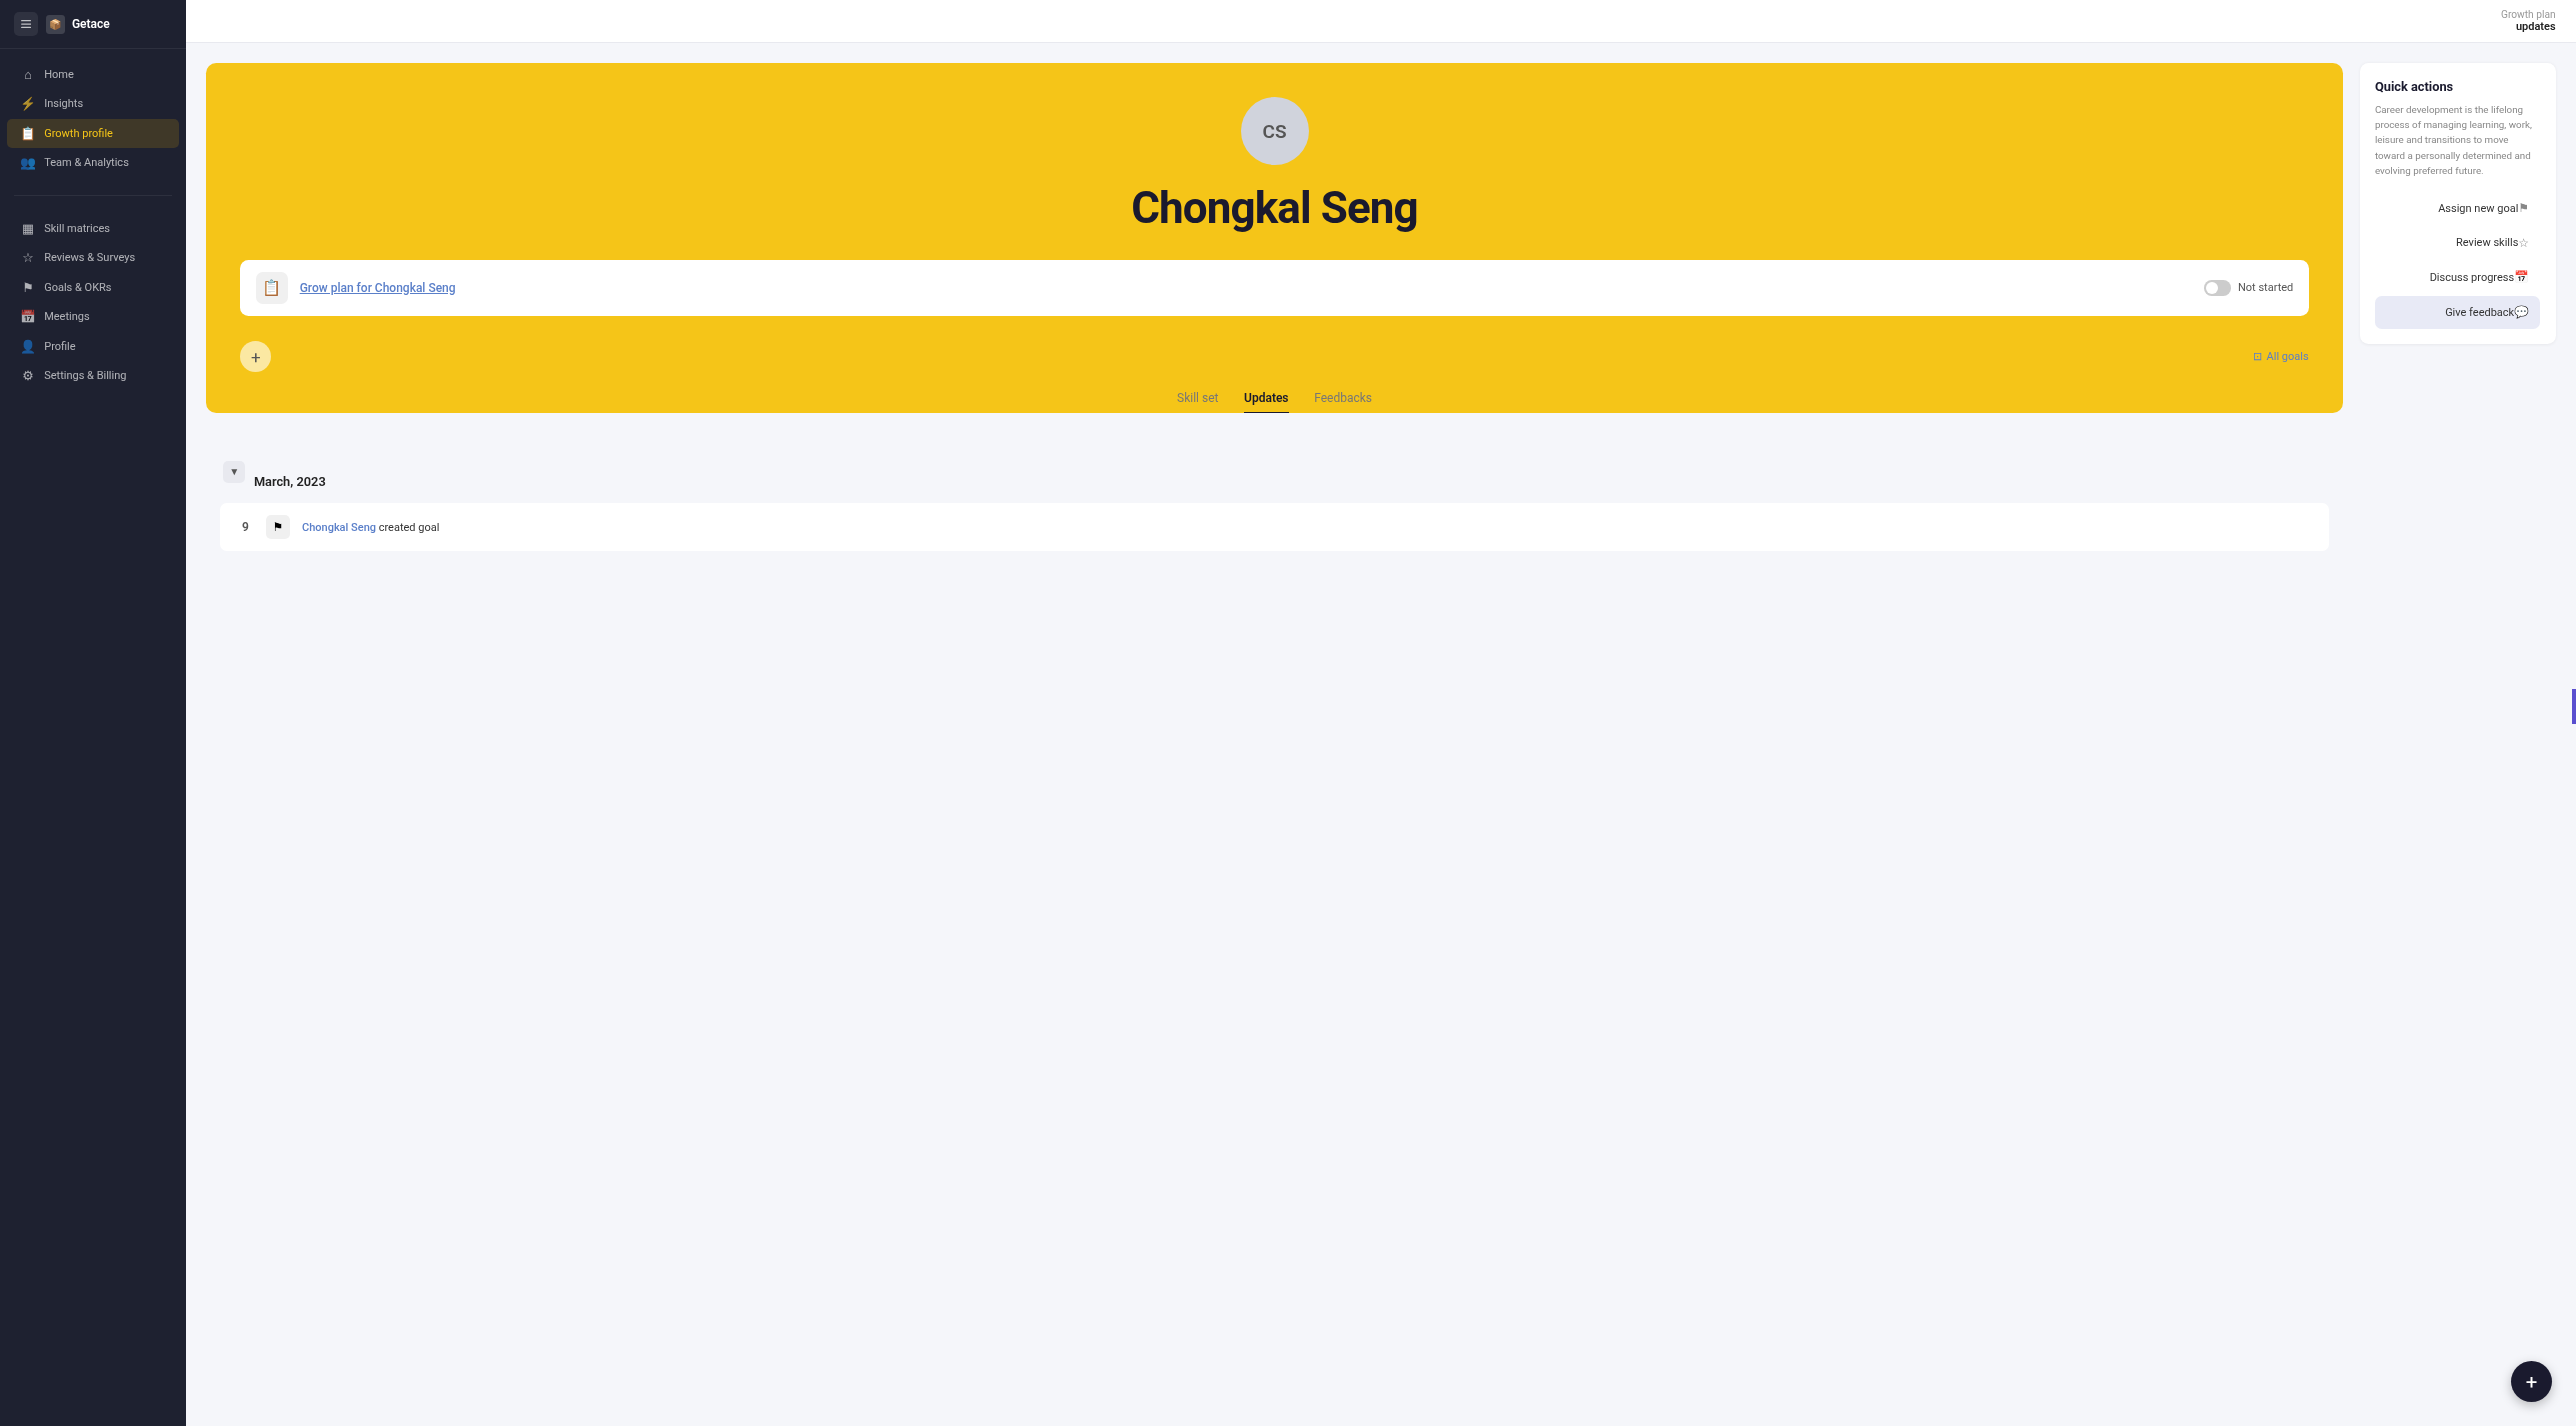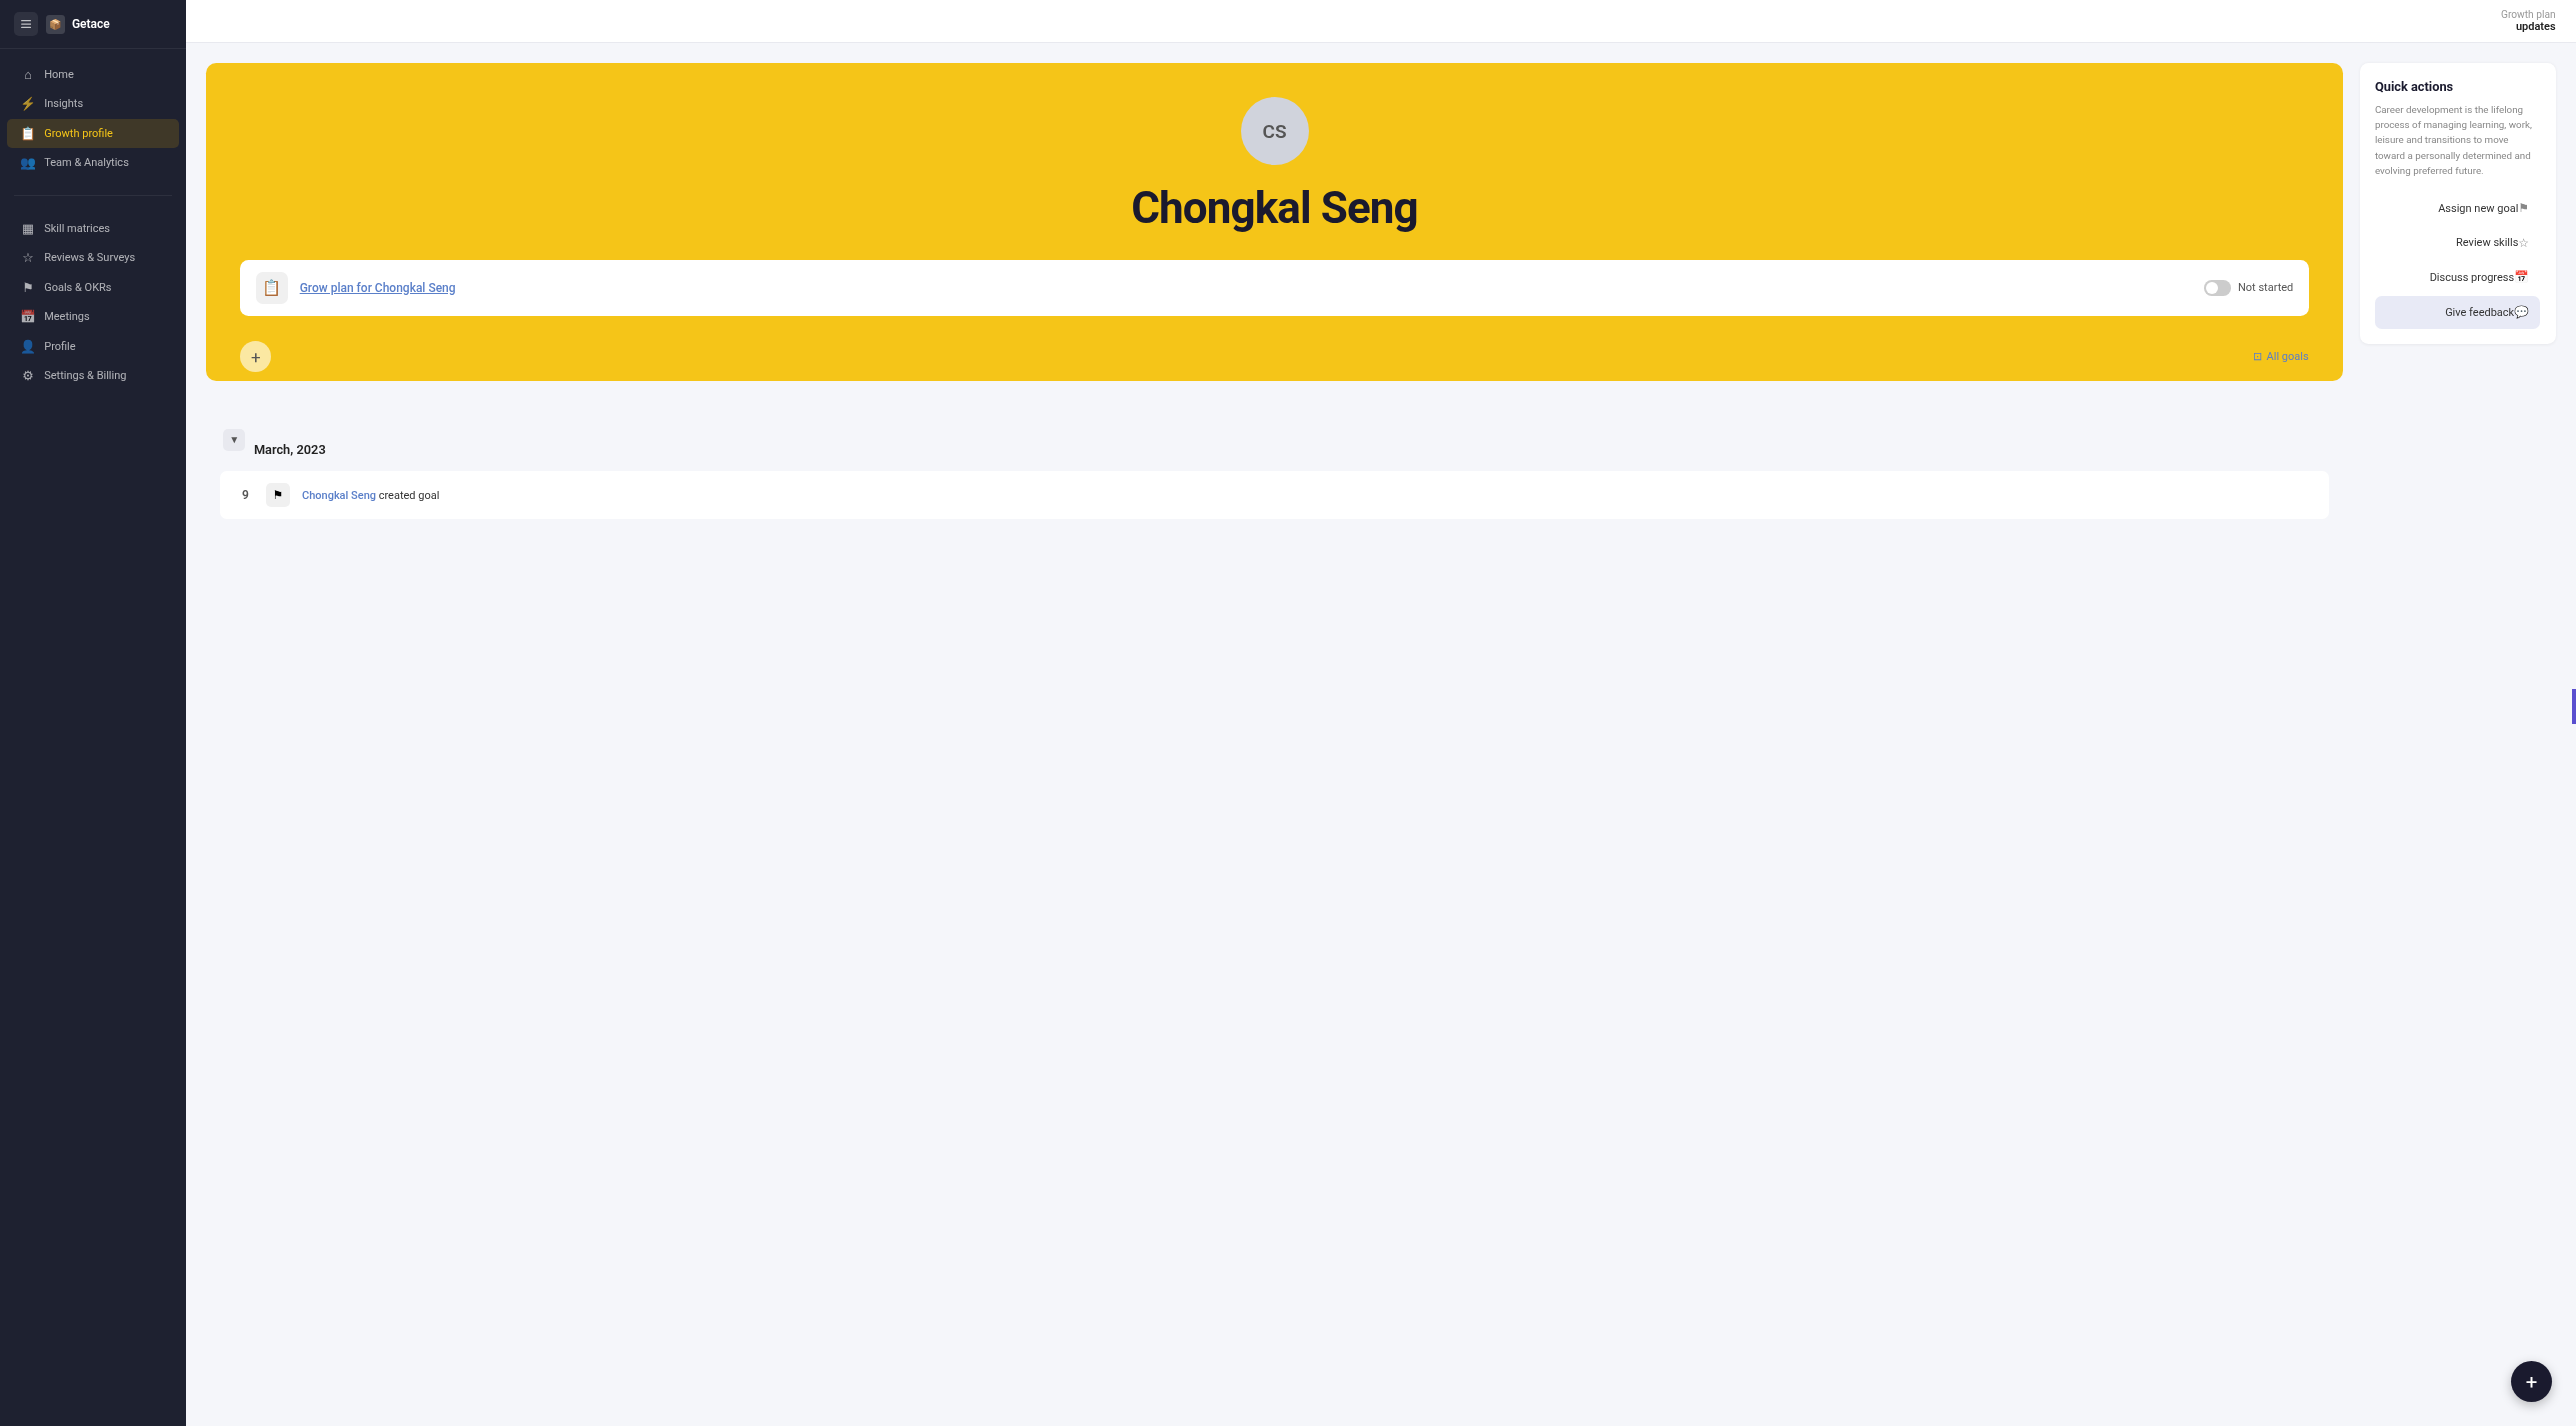--- a/index.html
+++ b/index.html
@@ -449,20 +449,25 @@
         <div class="profile-card-footer">
           <div class="add-btn-circle">
             <span>+</span>
           </div>
           <div class="all-goals-link">
             <span>⊡</span>
             <span>All goals</span>
           </div>
         </div>
 
+        <div class="tabs-row">
+          <div class="tab-item">Skill set</div>
+          <div class="tab-item active">Updates</div>
+          <div class="tab-item">Feedbacks</div>
+        </div>
       </div>
 
       <div class="updates-section">
         <div class="month-header">
           <div class="month-collapse-btn">▼</div>
           <span class="month-label">March, 2023</span>
         </div>
         <div class="update-entry">
           <span class="update-day">9</span>
           <div class="update-icon">⚑</div>

